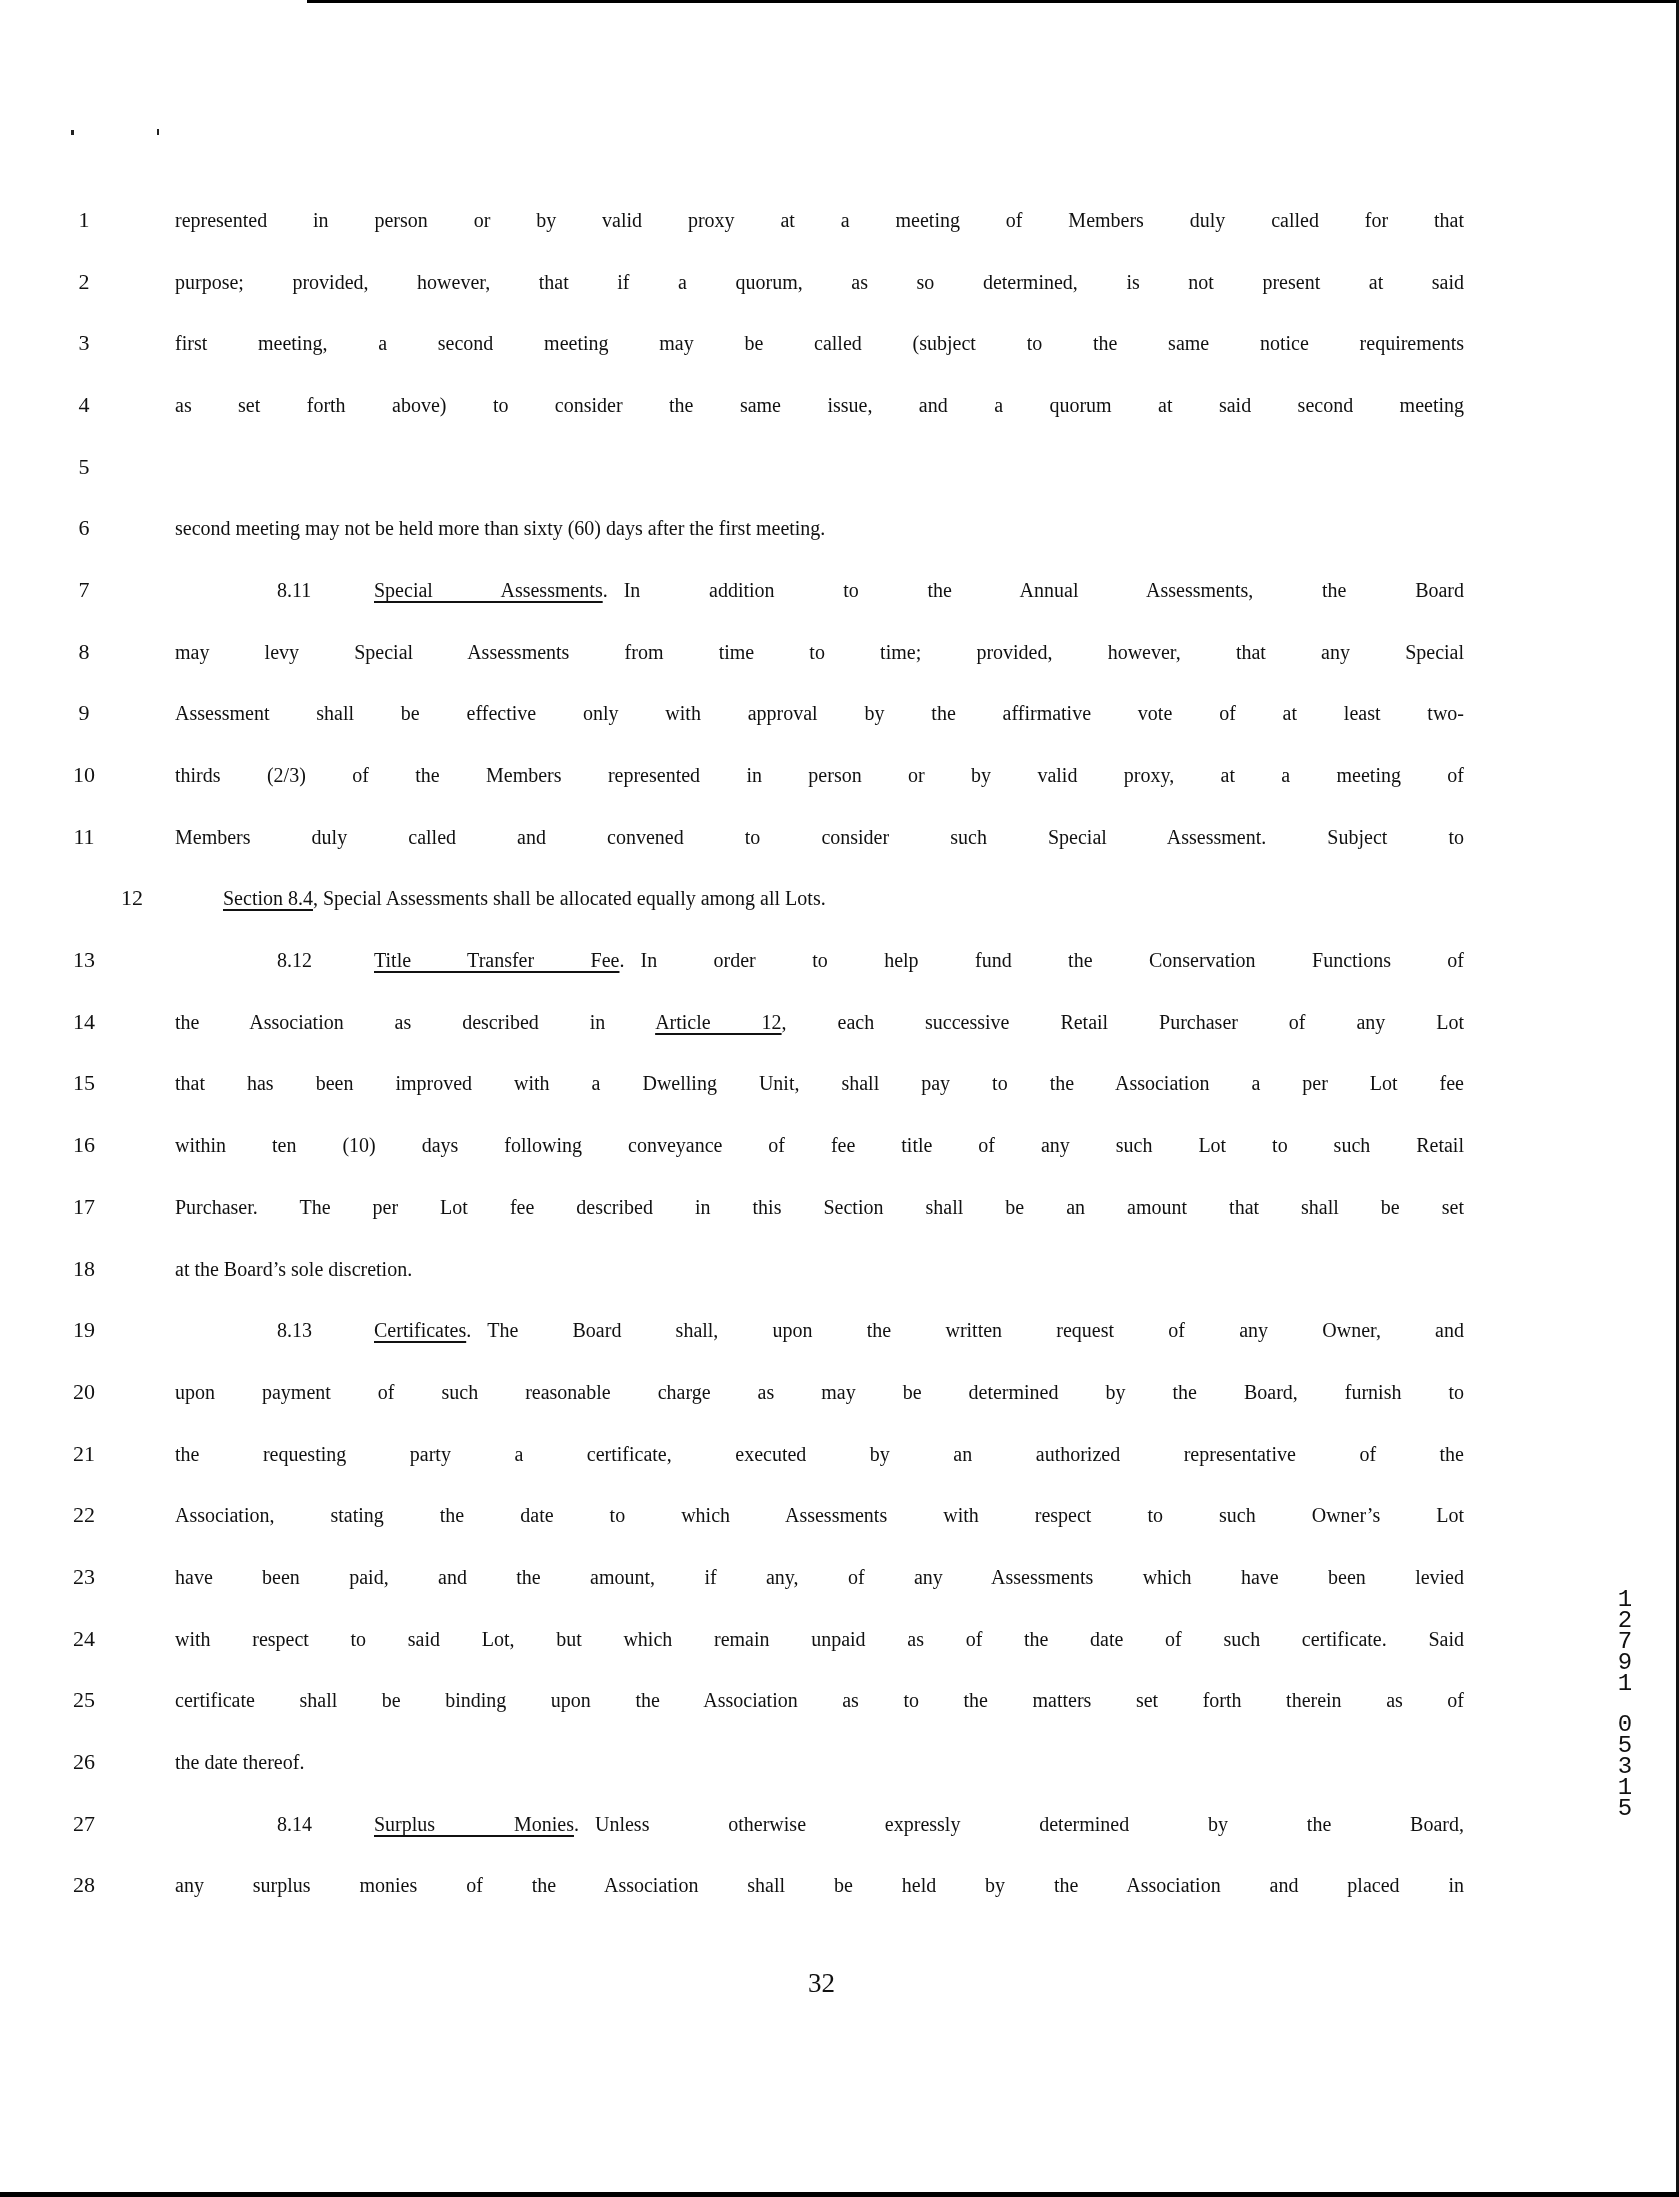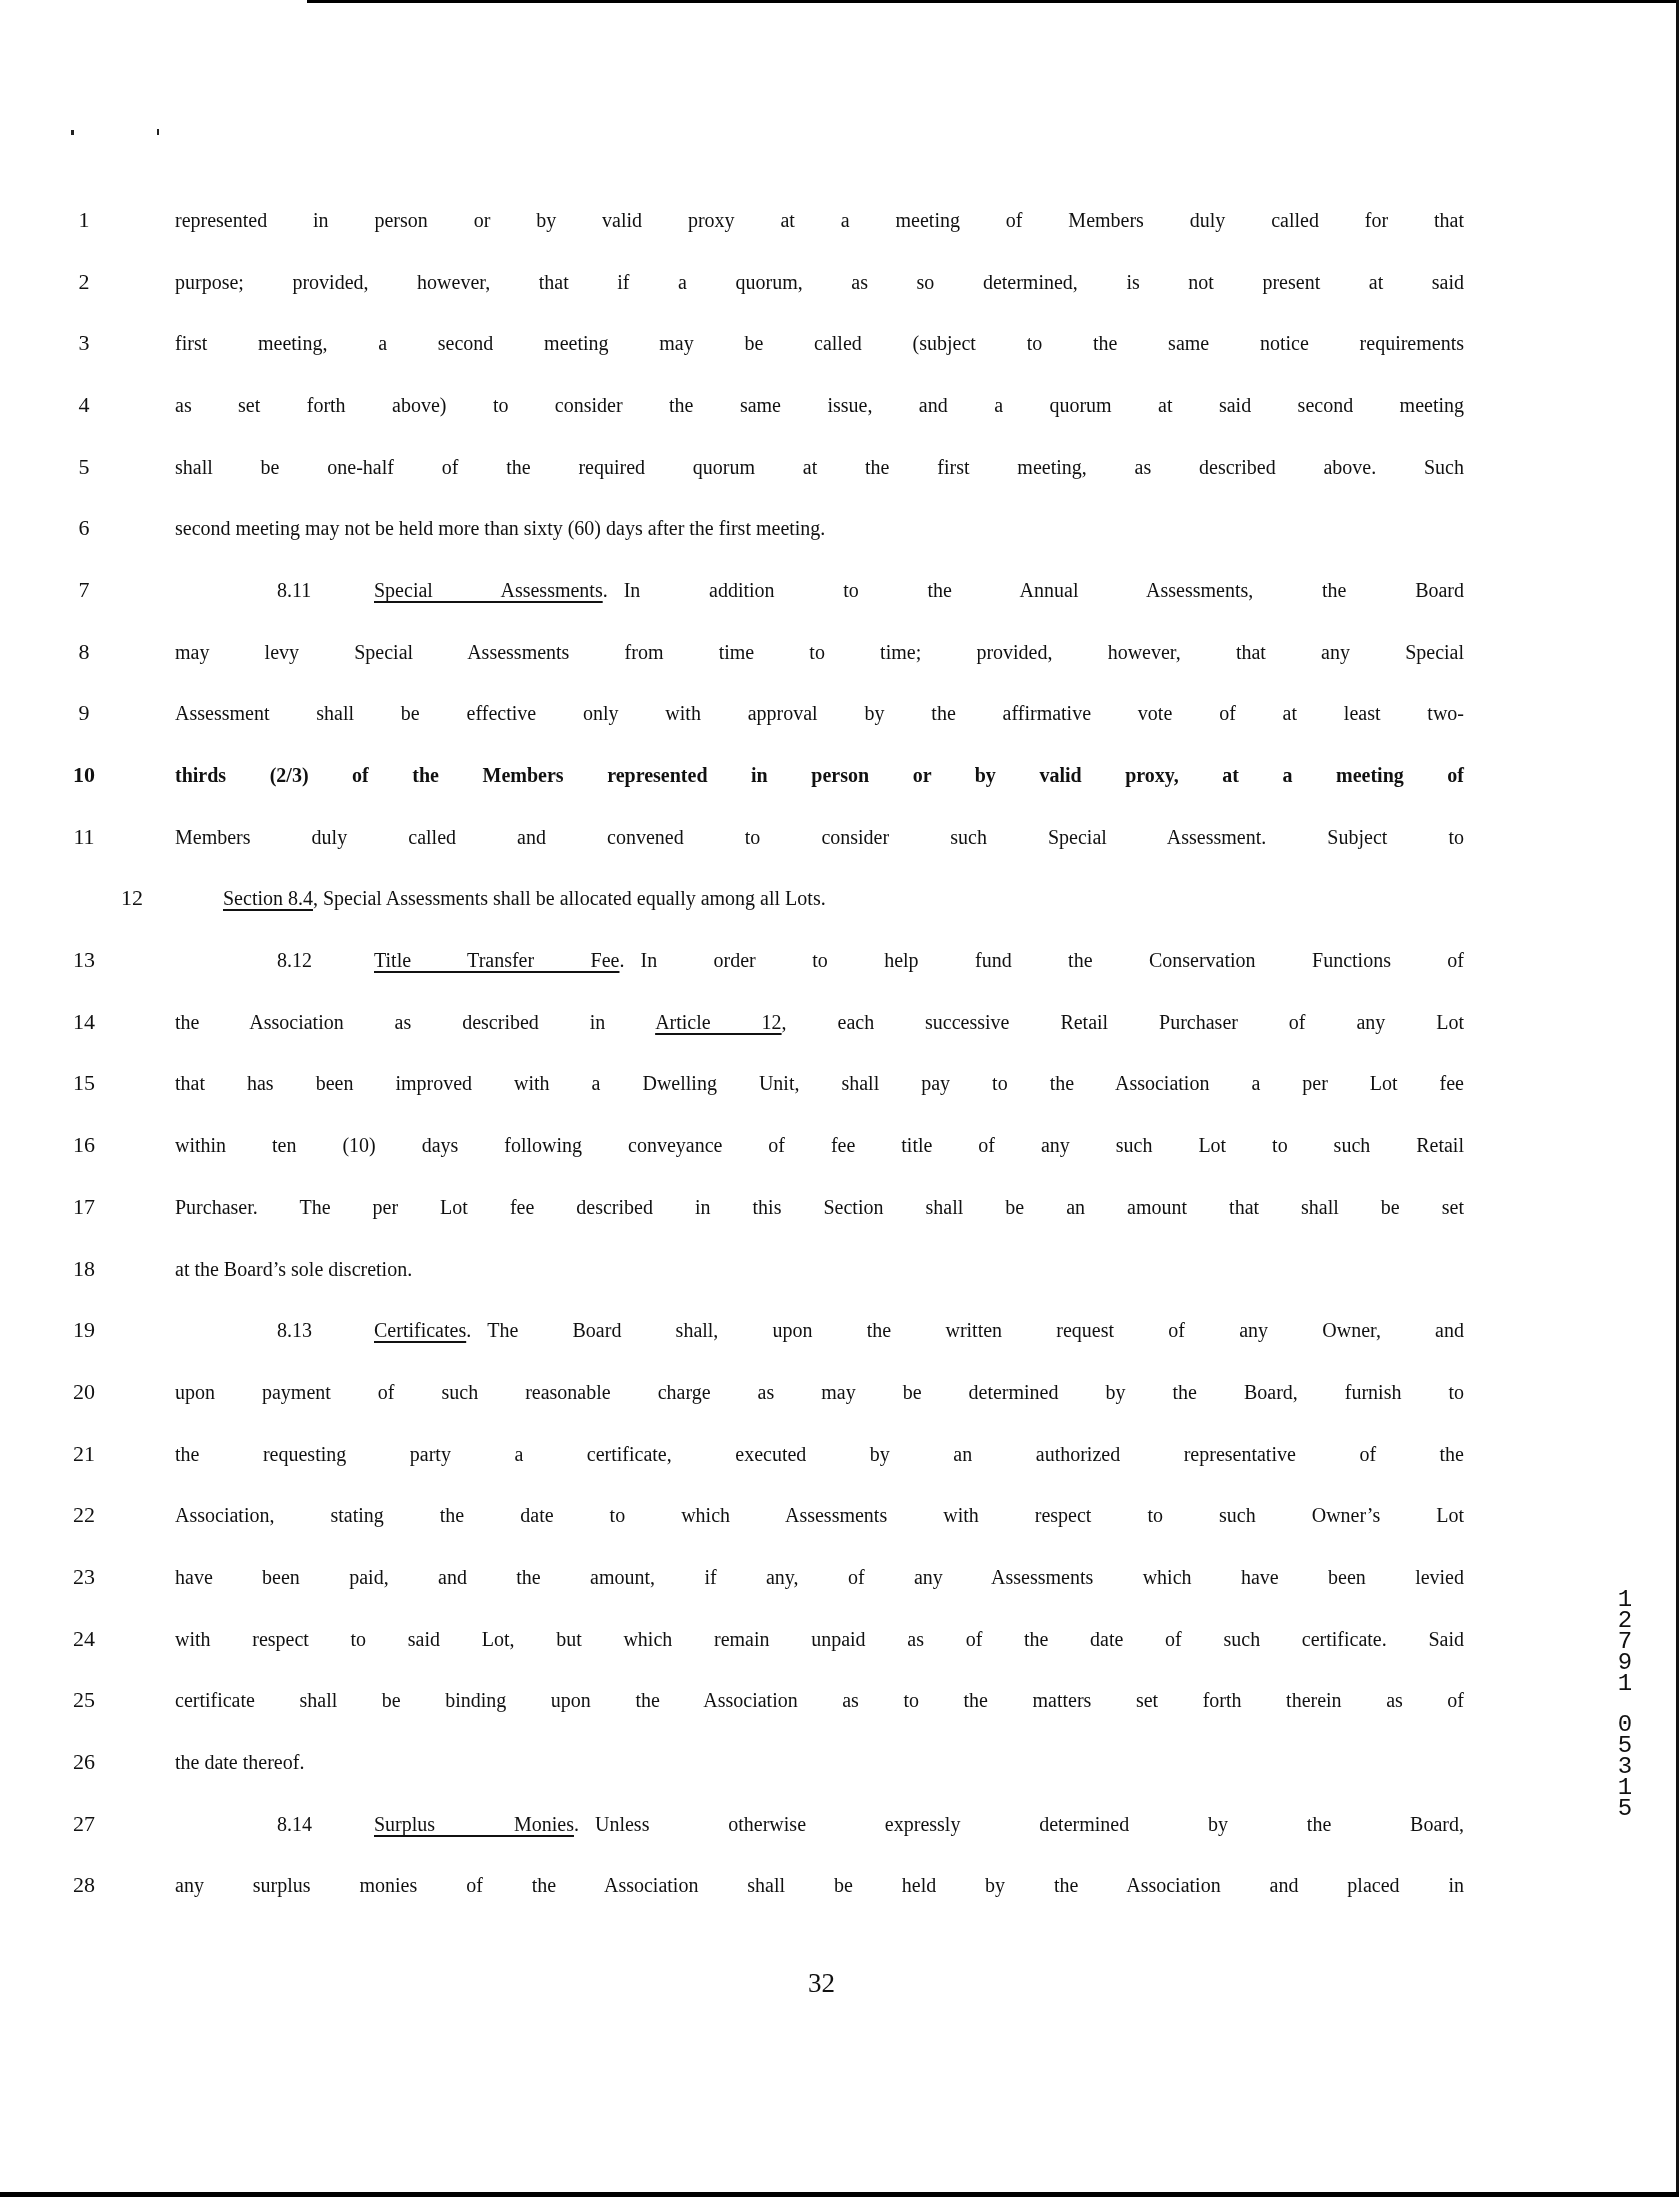--- a/index.html
+++ b/index.html
@@ -49,39 +49,38 @@
     <div class="line" style="top: 323px;">
       <div class="lnum">3</div>
       <div class="ltext">first meeting, a second meeting may be called (subject to the same notice requirements</div>
     </div>
     <div class="line" style="top: 385px;">
       <div class="lnum">4</div>
       <div class="ltext">as set forth above) to consider the same issue, and a quorum at said second meeting</div>
     </div>
     <div class="line" style="top: 447px;">
       <div class="lnum">5</div>
-      <div class="ltext">shall be one-half of the required quorum at the first meeting, as described above.  Such</div>
     </div>
     <div class="line" style="top: 508px;">
       <div class="lnum">6</div>
       <div class="ltext last">second meeting may not be held more than sixty (60) days after the first meeting.</div>
     </div>
     <div class="line" style="top: 570px;">
       <div class="lnum">7</div>
       <div class="ltext indent"><span class="secnum">8.11</span><span class="u">Special Assessments</span>.<span class="gap"></span><span>In addition to the Annual Assessments, the Board</span></div>
     </div>
     <div class="line" style="top: 632px;">
       <div class="lnum">8</div>
       <div class="ltext">may levy Special Assessments from time to time; provided, however, that any Special</div>
     </div>
     <div class="line" style="top: 693px;">
       <div class="lnum">9</div>
       <div class="ltext">Assessment shall be effective only with approval by the affirmative vote of at least two-</div>
     </div>
-    <div class="line" style="top: 755px; font-weight: bold;">
+    <div class="line" style="top: 755px;">
       <div class="lnum">10</div>
       <div class="ltext">thirds (2/3) of the Members represented in person or by valid proxy, at a meeting of</div>
     </div>
     <div class="line" style="top: 817px;">
       <div class="lnum">11</div>
       <div class="ltext">Members duly called and convened to consider such Special Assessment.  Subject to</div>
     </div>
     <div class="line" style="top: 878px; margin-left: 48px;">
       <div class="lnum">12</div>
       <div class="ltext last"><span class="u">Section 8.4</span>,<span> Special Assessments shall be allocated equally among all Lots.</span></div>

